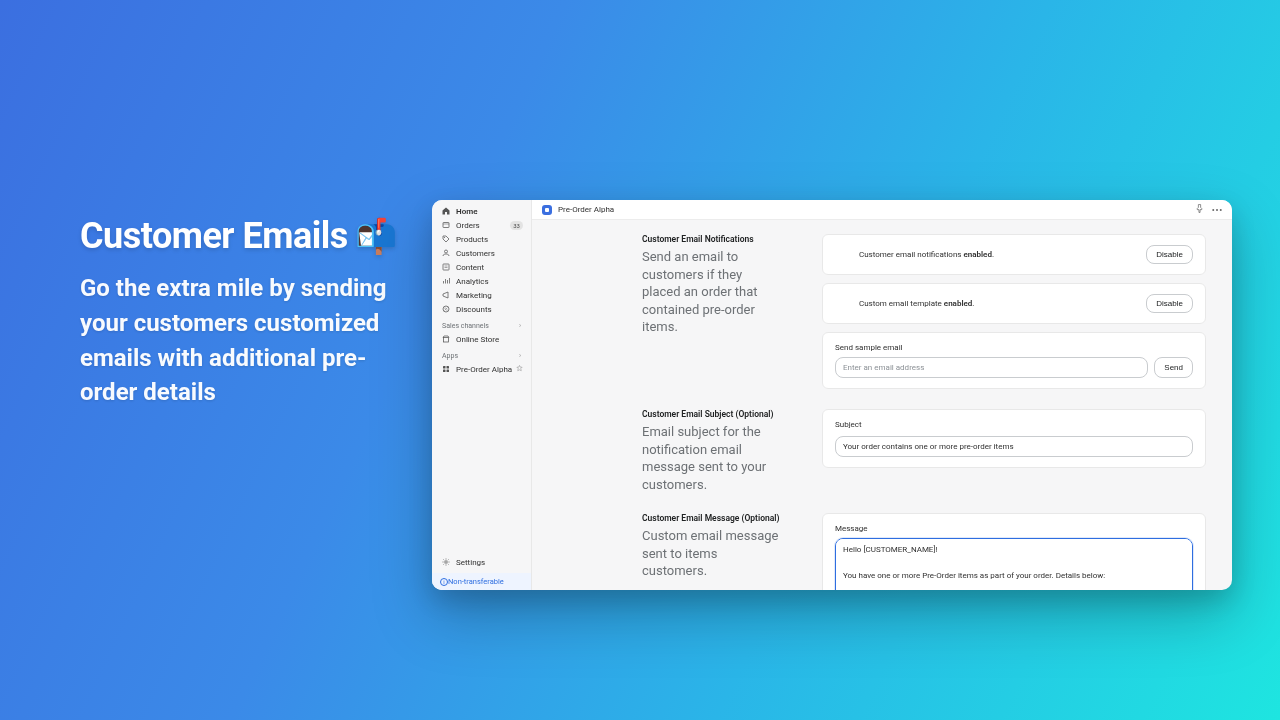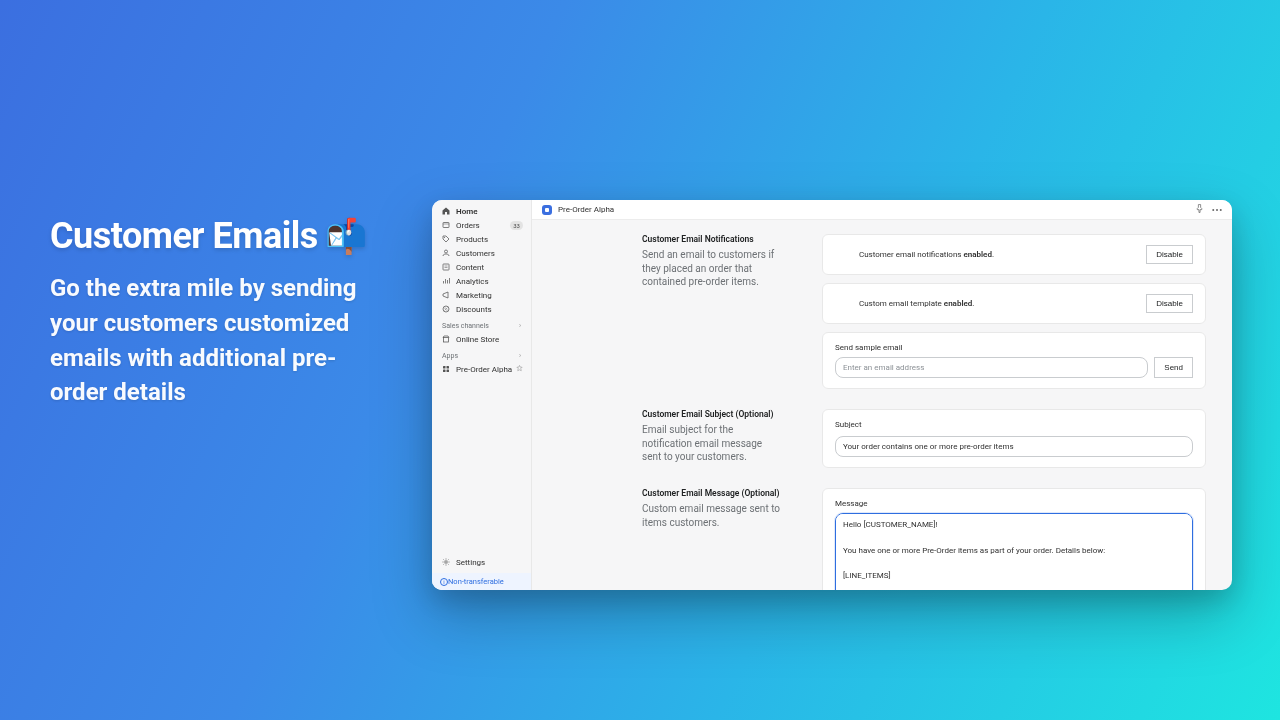--- a/index.html
+++ b/index.html
@@ -6,21 +6,21 @@
 body {
   font-family: -apple-system, BlinkMacSystemFont, "Segoe UI", Roboto, sans-serif;
   width: 1280px;
   height: 720px;
   background: linear-gradient(115deg, #3b6fe0 0%, #3b8ae8 35%, #2ab5e8 65%, #1ee5e0 100%);
   position: relative;
   overflow: hidden;
 }
 .hero {
   position: absolute;
-  left: 50px;
+  left: 80px;
   top: 215px;
   width: 340px;
   color: #fff;
 }
 .hero h1 {
   font-size: 36px;
   font-weight: 700;
   letter-spacing: -0.5px;
   text-shadow: 0 2px 4px rgba(0,0,0,0.15);
   margin-bottom: 14px;
@@ -152,21 +152,21 @@
   margin-bottom: 20px;
 }
 .section-aside { width: 140px; flex-shrink: 0; }
 .section-aside h3 {
   font-size: 8.5px;
   font-weight: 600;
   color: #202223;
   margin-bottom: 4px;
 }
 .section-aside p {
-  font-size: 10px;
+  font-size: 13px;
   color: #6d7175;
   line-height: 1.35;
 }
 .section-body { flex: 1; display: flex; flex-direction: column; gap: 8px; }
 .card {
   background: #fff;
   border: 1px solid #e8e8e8;
   border-radius: 6px;
   padding: 10px 12px;
 }
@@ -174,21 +174,21 @@
   display: flex;
   align-items: center;
   justify-content: space-between;
   gap: 10px;
 }
 .status-text { font-size: 8px; color: #303030; padding-left: 24px; }
 .status-text b { font-weight: 600; }
 .btn {
   background: #fff;
   border: 1px solid #c9cccf;
-  border-radius: 0;
+  border-radius: 8px;
   padding: 4px 9px;
   font-size: 8px;
   color: #202223;
   cursor: pointer;
 }
 .field-label {
   font-size: 8px;
   color: #303030;
   margin-bottom: 5px;
   display: block;

